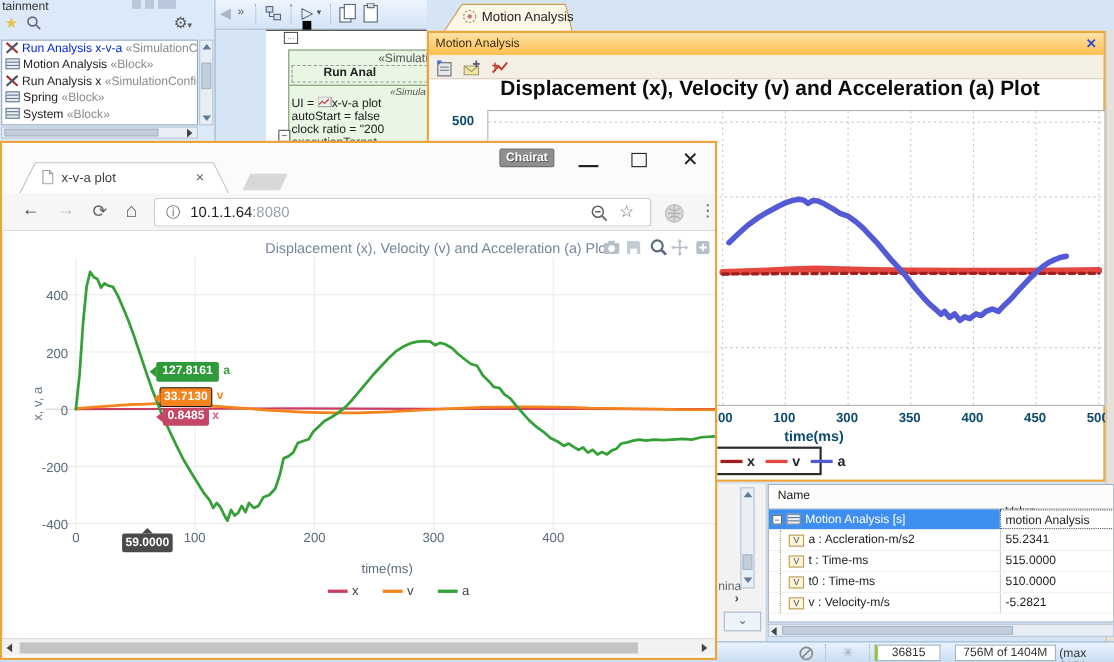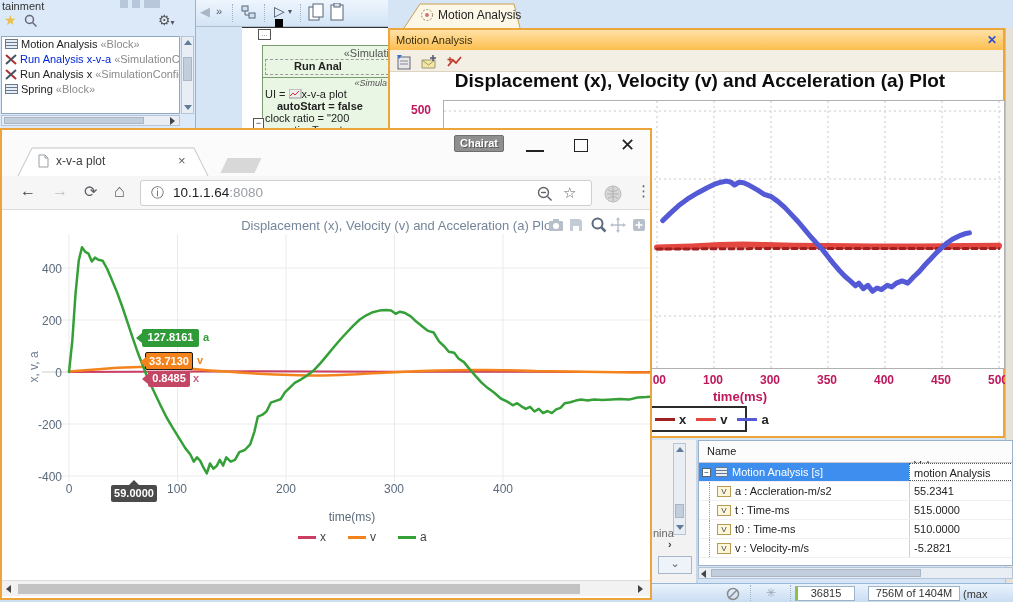--- a/index.html
+++ b/index.html
@@ -31,21 +31,21 @@
   .pal-btn { background:#fcd389; border:1px solid #d9a045; }
 
   #canvas { left:242px; top:27px; width:146px; height:101px; background:#fff; border-top:1px solid #333; }
   #green-block { position:absolute; left:20px; top:17px; width:130px; height:90px; background:#e9f6e3; border:1px solid #7a9b6e; font-size:11px; }
   #green-block .st { color:#555; }
 
   #motion-window { left:388px; top:28px; width:617px; height:410px; background:#fff; border:2px solid #eda63c; }
   #motion-title { height:20px; background:linear-gradient(#ffe2a8,#fdbe4e); line-height:20px; padding:0 6px; color:#3a2e10; font-size:11px; }
   #motion-toolbar { height:22px; background:#f4efe4; border-bottom:1px solid #ddd3c2; }
   .big-title { font-size:19px; font-weight:bold; color:#0c0c0c; text-align:center; }
-  .bgtick { font-size:12px; font-weight:bold; color:#be185d; text-align:center; }
+  .bgtick { font-size:12px; font-weight:bold; color:#0c4a6e; text-align:center; }
   #bg-legend { border:2px solid #2b2b2b; background:#fff; display:flex; align-items:center; padding:0 8px; gap:10px; }
   .leg-it { display:flex; align-items:center; gap:4px; font-weight:bold; font-size:13px; }
   .leg-sw { width:20px; height:3px; }
 
   #right-strip { left:1005px; top:28px; width:8px; height:574px; background:#e6e2da; border-left:1px solid #c9c2b4; }
 
   #nina-panel { left:652px; top:440px; width:46px; height:143px; background:#f2f2f2; border-right:2px solid #c6d7ec; color:#666; }
 
   #var-table { left:698px; top:440px; width:315px; height:126px; background:#fff; border:1px solid #9ab1c9; overflow:hidden; }
   .vt-header { height:22px; border-bottom:1px solid #c8c8c8; background:#fcfcfc; }
@@ -86,37 +86,40 @@
     <div class="panel-title" data-name="containment-title" style="height:10px; overflow:hidden;">tainment</div>
     <span class="abs" style="left:120px; top:0; width:40px; height:8px; background:linear-gradient(90deg,#b8c8da 0 8px,transparent 8px 12px,#b8c8da 12px 20px,transparent 20px 24px,#b8c8da 24px 32px);" data-name="panel-window-icons"></span>
     <div class="abs" style="left:4px; top:12px; font-size:14px; color:#e8c24a;" data-name="favorites-star-icon">★</div>
     <svg class="abs" style="left:24px; top:14px;" width="14" height="14" data-name="search-icon">
         <circle cx="5.5" cy="5.5" r="4" fill="none" stroke="#667" stroke-width="1.5"></circle>
         <line x1="8.5" y1="8.5" x2="12.5" y2="12.5" stroke="#667" stroke-width="1.5"></line>
       </svg>
     <div class="abs" style="left:158px; top:12px; font-size:14px; color:#555;" data-name="gear-icon">⚙<span style="font-size:8px; color:#556;">▾</span></div>
 
     <div class="tree-box" data-name="containment-tree">
-      <div class="tree-row" data-name="tree-item-motion-analysis">
-        <span class="ticon blk-ic" data-name="block-icon"><i></i><i></i></span><span>Motion Analysis</span> <span class="st">«Block»</span>
-      </div>
       <div class="tree-row sel-blue" data-name="tree-item-run-analysis-xva">
         <svg class="ticon" width="12" height="11" data-name="simconfig-icon">
             <path d="M1,1 L11,10" stroke="#b03030" stroke-width="2"></path>
             <path d="M11,1 L1,10" stroke="#456" stroke-width="2"></path>
           </svg><span>Run Analysis x-v-a</span> <span class="st">«SimulationC</span>
       </div>
+      <div class="tree-row" data-name="tree-item-motion-analysis">
+        <span class="ticon blk-ic" data-name="block-icon"><i></i><i></i></span><span>Motion Analysis</span> <span class="st">«Block»</span>
+      </div>
       <div class="tree-row" data-name="tree-item-run-analysis-x">
         <svg class="ticon" width="12" height="11" data-name="simconfig-icon">
             <path d="M1,1 L11,10" stroke="#b03030" stroke-width="2"></path>
             <path d="M11,1 L1,10" stroke="#456" stroke-width="2"></path>
           </svg><span>Run Analysis x</span> <span class="st">«SimulationConfig</span>
       </div>
       <div class="tree-row" data-name="tree-item-spring">
         <span class="ticon blk-ic" data-name="block-icon"><i></i><i></i></span><span>Spring</span> <span class="st">«Block»</span>
+      </div>
+      <div class="tree-row" data-name="tree-item-system">
+        <span class="ticon blk-ic" data-name="block-icon"><i></i><i></i></span><span>System</span> <span class="st">«Block»</span>
       </div>
     </div>
     <div class="abs vscroll" style="left:181px; top:36px; width:13px; height:78px;" data-name="tree-vscrollbar">
       <span class="tri tri-up abs" style="left:2px; top:3px;"></span>
       <div class="thumb abs" style="left:1px; top:20px; width:9px; height:24px;"></div>
       <span class="tri tri-down abs" style="left:2px; top:68px;"></span>
     </div>
     <div class="abs vscroll" style="left:1px; top:115px; width:179px; height:11px;" data-name="tree-hscrollbar">
       <div class="thumb abs" style="left:2px; top:1px; width:140px; height:7px;"></div>
       <span class="tri tri-right abs" style="left:168px; top:1px;"></span>
@@ -150,21 +153,21 @@
   <div class="abs" id="canvas" data-name="diagram-canvas">
     <div id="green-block" data-name="simulation-config-block">
       <div class="st" style="text-align:right; padding:1px 2px 0 0;">«Simulati</div>
       <div style="font-weight:bold; padding-left:28px; border:1px dashed #9a9a9a; margin:0 2px; height:16px;" data-name="block-name">Run Anal</div>
       <div style="border-top:1px solid #7a9b6e; margin-top:2px;"></div>
       <div class="st" style="font-style:italic; font-size:9px; text-align:right; padding-right:4px;">«Simula</div>
       <div style="padding-left:2px; white-space:nowrap;" data-name="block-attr-ui"><span>UI = </span><svg width="13" height="10" style="vertical-align:-1px;" data-name="chart-icon">
             <rect x="0" y="0" width="12" height="9" fill="#eee" stroke="#999"></rect>
             <path d="M1,7 L4,4 L6,6 L10,2" stroke="#c33" fill="none"></path>
           </svg><span>x-v-a plot</span></div>
-      <div style="padding-left:14px; white-space:nowrap;font-weight:bold;" data-name="block-attr-autostart">autoStart = false</div>
+      <div style="padding-left:2px; white-space:nowrap;" data-name="block-attr-autostart">autoStart = false</div>
       <div style="padding-left:2px; white-space:nowrap;" data-name="block-attr-clockratio">clock ratio = "200</div>
       <div style="padding-left:2px; white-space:nowrap;" data-name="block-attr-executiontarget">executionTarget</div>
     </div>
     <div class="abs" style="left:33px; top:-9px; width:8px; height:8px; background:#000;" data-name="selection-handle"></div>
     <div class="abs" style="left:16px; top:1px; width:13px; height:11px; background:#fff; border:1px solid #555; font-size:7px; line-height:8px; text-align:center; color:#555;" data-name="smart-manipulator">…</div>
     <div class="abs" style="left:11px; top:90px; width:11px; height:11px; background:#fff; border:1px solid #555; font-size:9px; line-height:9px; text-align:center; color:#333;" data-name="collapse-icon">−</div>
   </div>
 
   <svg class="abs" style="left:402px; top:2px;" width="125" height="26" data-name="motion-analysis-tab-shape">
       <path d="M2,26 L18,2 L112,2 L118,26" fill="#fdf7e8" stroke="#cb9f4e"></path>

